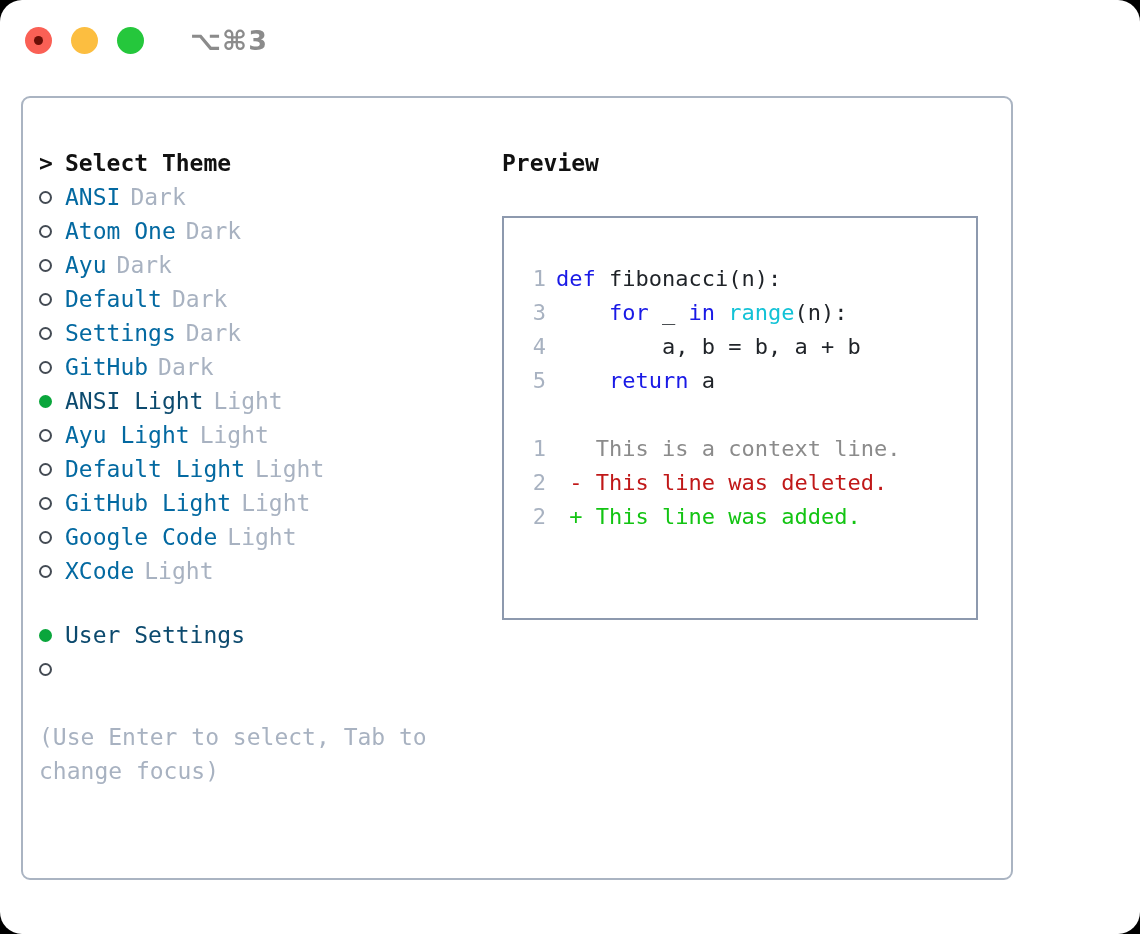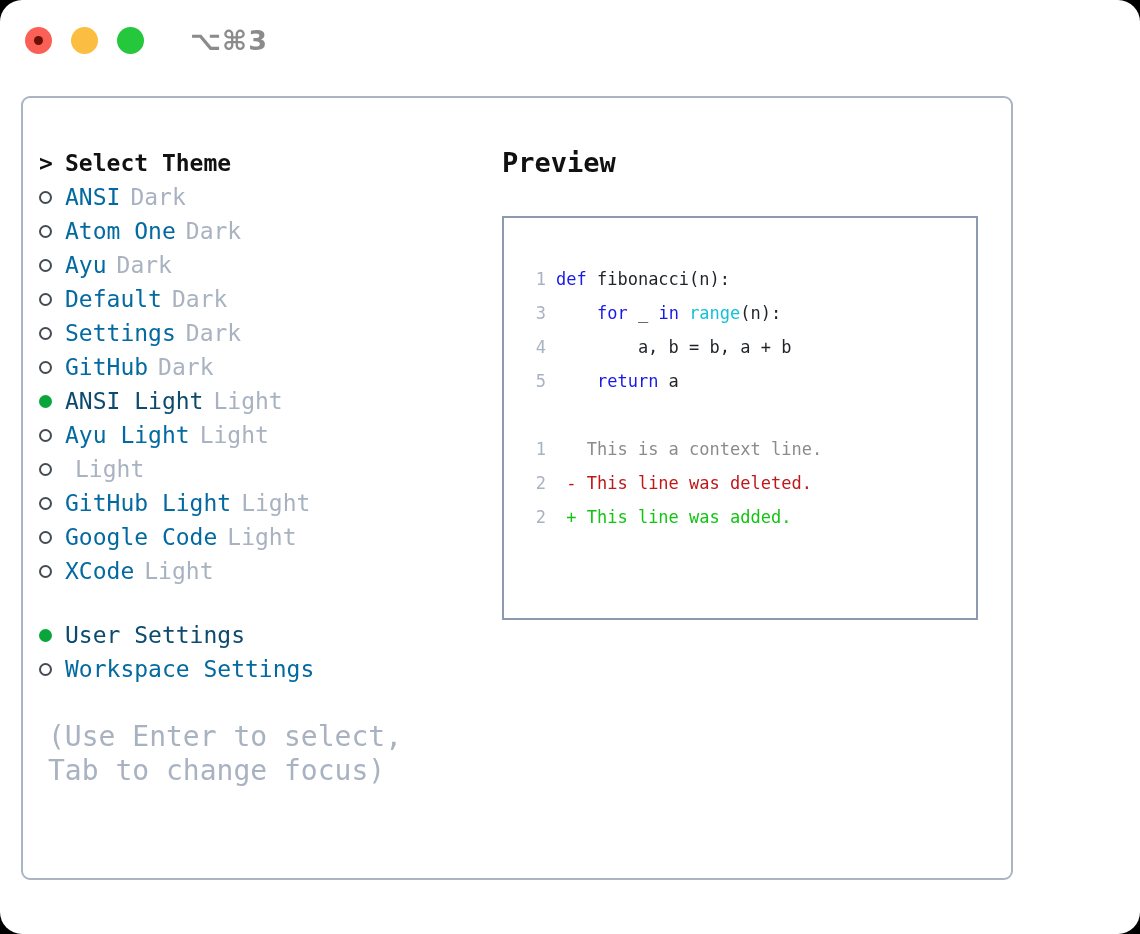--- a/index.html
+++ b/index.html
@@ -128,52 +128,51 @@
     font-size: 23px;
     color: #1f2328;
     padding-left: 26px;
     font-weight: 400;
   }
 
   .spacer-lg { height: 30px; }
   .spacer-sm { height: 34px; }
 
   #hint {
-    font-size: 28px;
+    font-size: 23px;
     color: #a8b2c1;
     line-height: 34px;
     width: 400px;
-    margin-left: 9px;
   }
 
   
   #right-col {
     position: absolute;
     left: 479px;
     top: 48px;
     width: 490px;
   }
   #preview-title {
-    font-size: 27px;
+    font-size: 23px;
     font-weight: 700;
     color: #111111;
     line-height: 34px;
   }
   #preview-box {
     margin-top: 36px;
     width: 476px;
     height: 404px;
     border: 2px solid #8d99ae;
     box-sizing: border-box;
     background: #ffffff;
     padding: 44px 0 0 14px;
   }
 
   .code-line {
-    font-size: 17px;
+    font-size: 22px;
     line-height: 34px;
     white-space: pre;
     color: #1f2328;
   }
   .ln {
     display: inline-block;
     width: 28px;
     text-align: right;
     color: #a8b2c1;
     margin-right: 10px;
@@ -213,32 +212,32 @@
 
       <div id="theme-list">
           <div class="row"><span class="bullet off"><i></i></span><span class="name">ANSI</span><span class="kind">Dark</span></div>
           <div class="row"><span class="bullet off"><i></i></span><span class="name">Atom One</span><span class="kind">Dark</span></div>
           <div class="row"><span class="bullet off"><i></i></span><span class="name">Ayu</span><span class="kind">Dark</span></div>
           <div class="row"><span class="bullet off"><i></i></span><span class="name">Default</span><span class="kind">Dark</span></div>
           <div class="row"><span class="bullet off"><i></i></span><span class="name">Settings</span><span class="kind">Dark</span></div>
           <div class="row"><span class="bullet off"><i></i></span><span class="name">GitHub</span><span class="kind">Dark</span></div>
           <div class="row"><span class="bullet on"><i></i></span><span class="name sel">ANSI Light</span><span class="kind">Light</span></div>
           <div class="row"><span class="bullet off"><i></i></span><span class="name">Ayu Light</span><span class="kind">Light</span></div>
-          <div class="row"><span class="bullet off"><i></i></span><span class="kind">Light</span></div>
+          <div class="row"><span class="bullet off"><i></i></span><span class="name">Default Light</span><span class="kind">Light</span></div>
           <div class="row"><span class="bullet off"><i></i></span><span class="name">GitHub Light</span><span class="kind">Light</span></div>
           <div class="row"><span class="bullet off"><i></i></span><span class="name">Google Code</span><span class="kind">Light</span></div>
           <div class="row"><span class="bullet off"><i></i></span><span class="name">XCode</span><span class="kind">Light</span></div>
         </div>
 
       <div class="spacer-lg"></div>
 
 
       <div id="apply-list">
           <div class="row"><span class="bullet on"><i></i></span><span class="name sel">User Settings</span></div>
-          <div class="row"><span class="bullet off"><i></i></span><span class="name">Workspace Settings</span></div>
+          <div class="row"><span class="bullet off"><i></i></span></div>
         </div>
 
       <div class="spacer-sm"></div>
 
       <div id="hint">(Use Enter to select, Tab to change focus)</div>
     </div>
 
     <div id="right-col">
       <div id="preview-title">Preview</div>
       <div id="preview-box">

